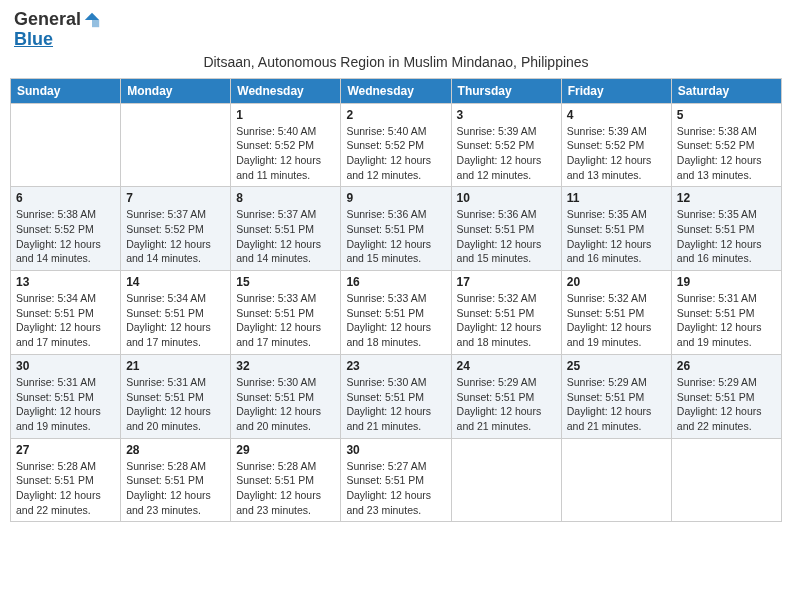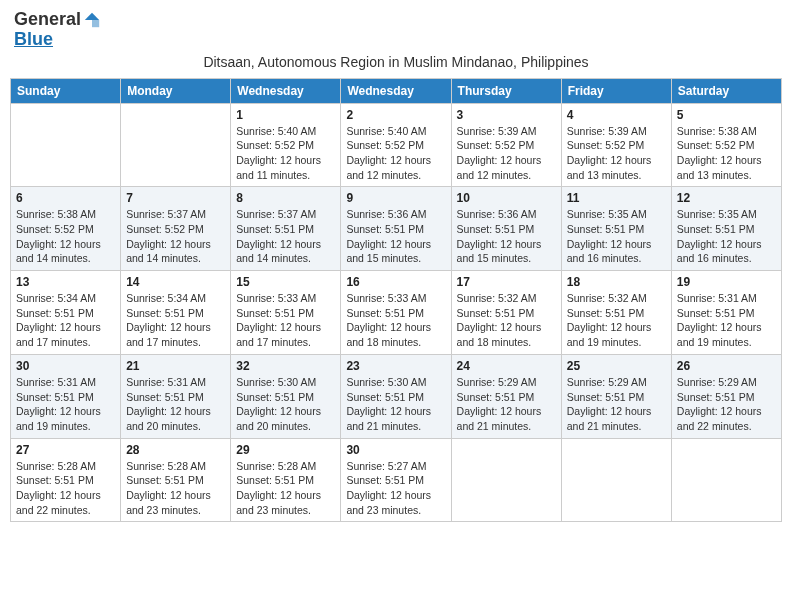--- a/index.html
+++ b/index.html
@@ -195,21 +195,21 @@
         </td>
         <td>
           <div class="day-num">16</div>
           <div class="day-info">Sunrise: 5:33 AM<br>Sunset: 5:51 PM<br>Daylight: 12 hours and 18 minutes.</div>
         </td>
         <td>
           <div class="day-num">17</div>
           <div class="day-info">Sunrise: 5:32 AM<br>Sunset: 5:51 PM<br>Daylight: 12 hours and 18 minutes.</div>
         </td>
         <td>
-          <div class="day-num">18</div>
+          <div class="day-num">20</div>
           <div class="day-info">Sunrise: 5:32 AM<br>Sunset: 5:51 PM<br>Daylight: 12 hours and 19 minutes.</div>
         </td>
         <td>
           <div class="day-num">19</div>
           <div class="day-info">Sunrise: 5:31 AM<br>Sunset: 5:51 PM<br>Daylight: 12 hours and 19 minutes.</div>
         </td>
       </tr>
       <tr>
         <td>
           <div class="day-num">30</div>

